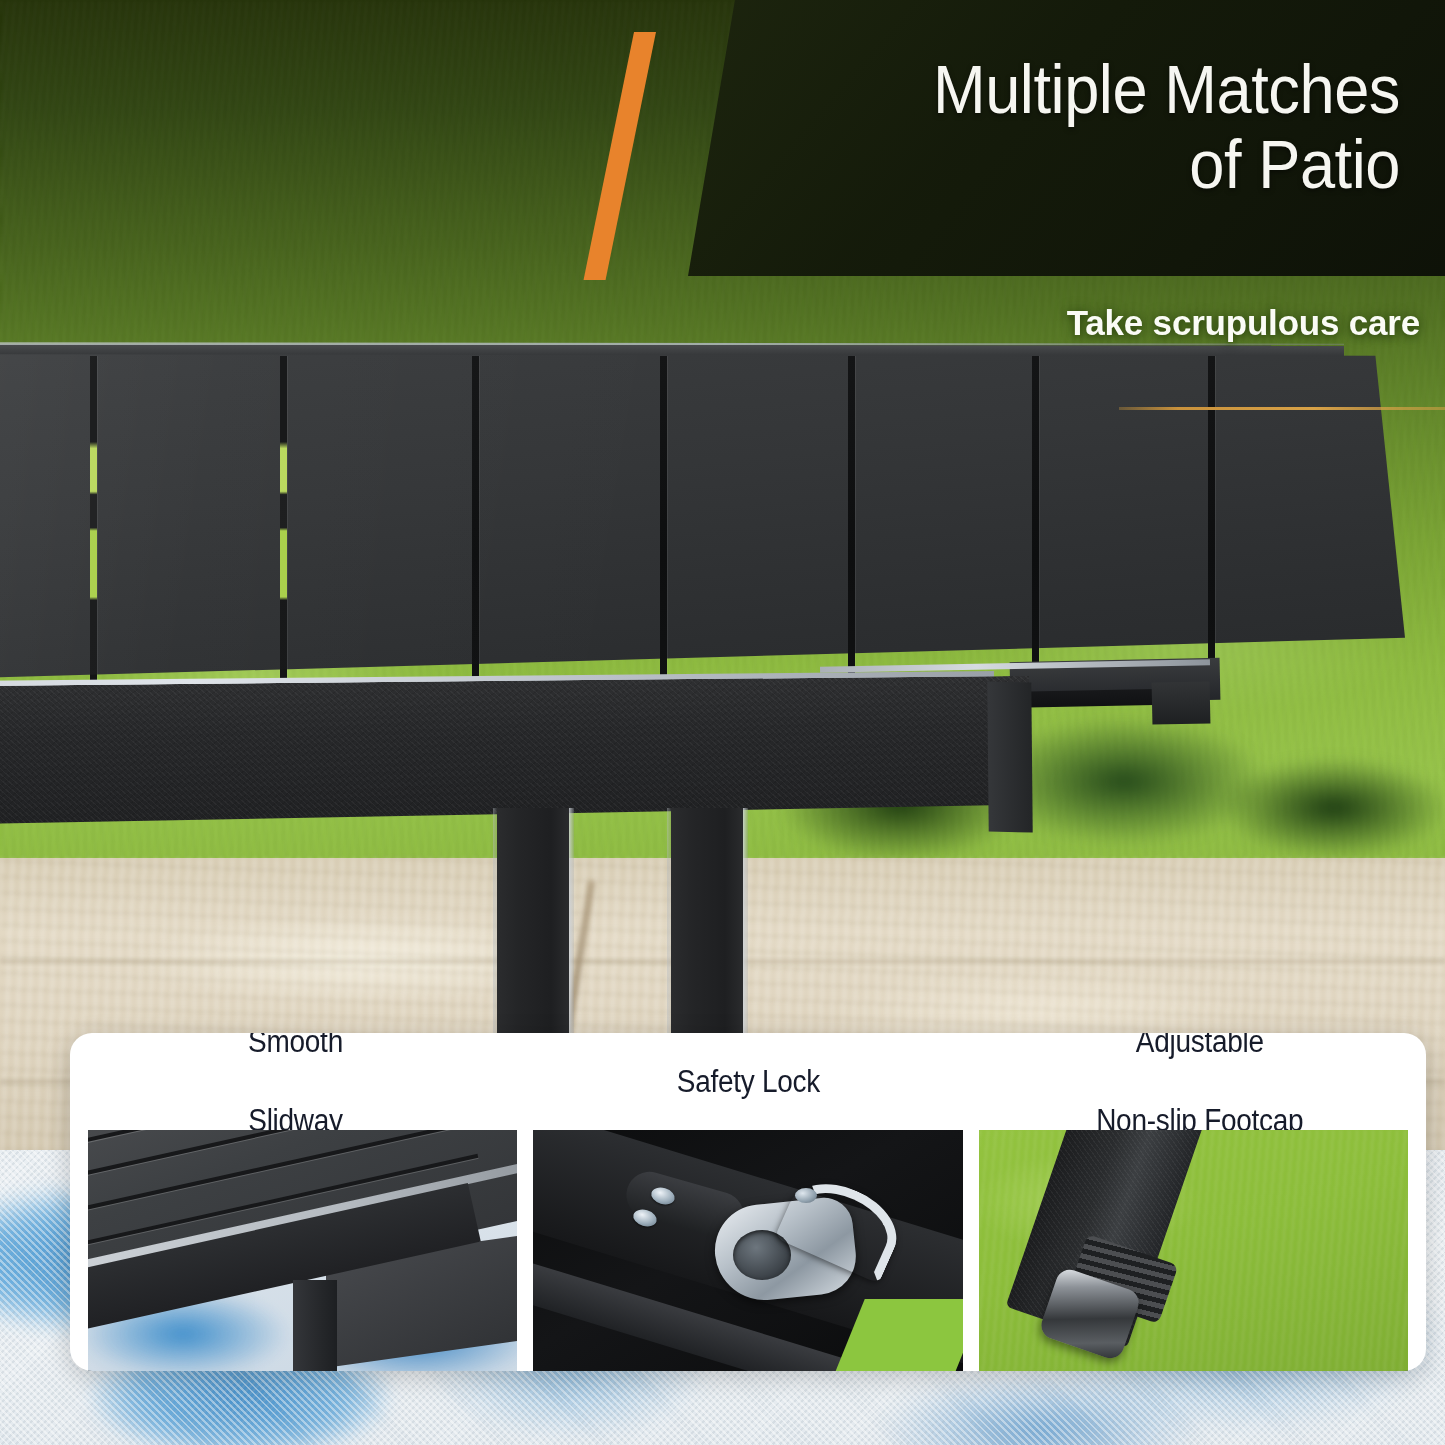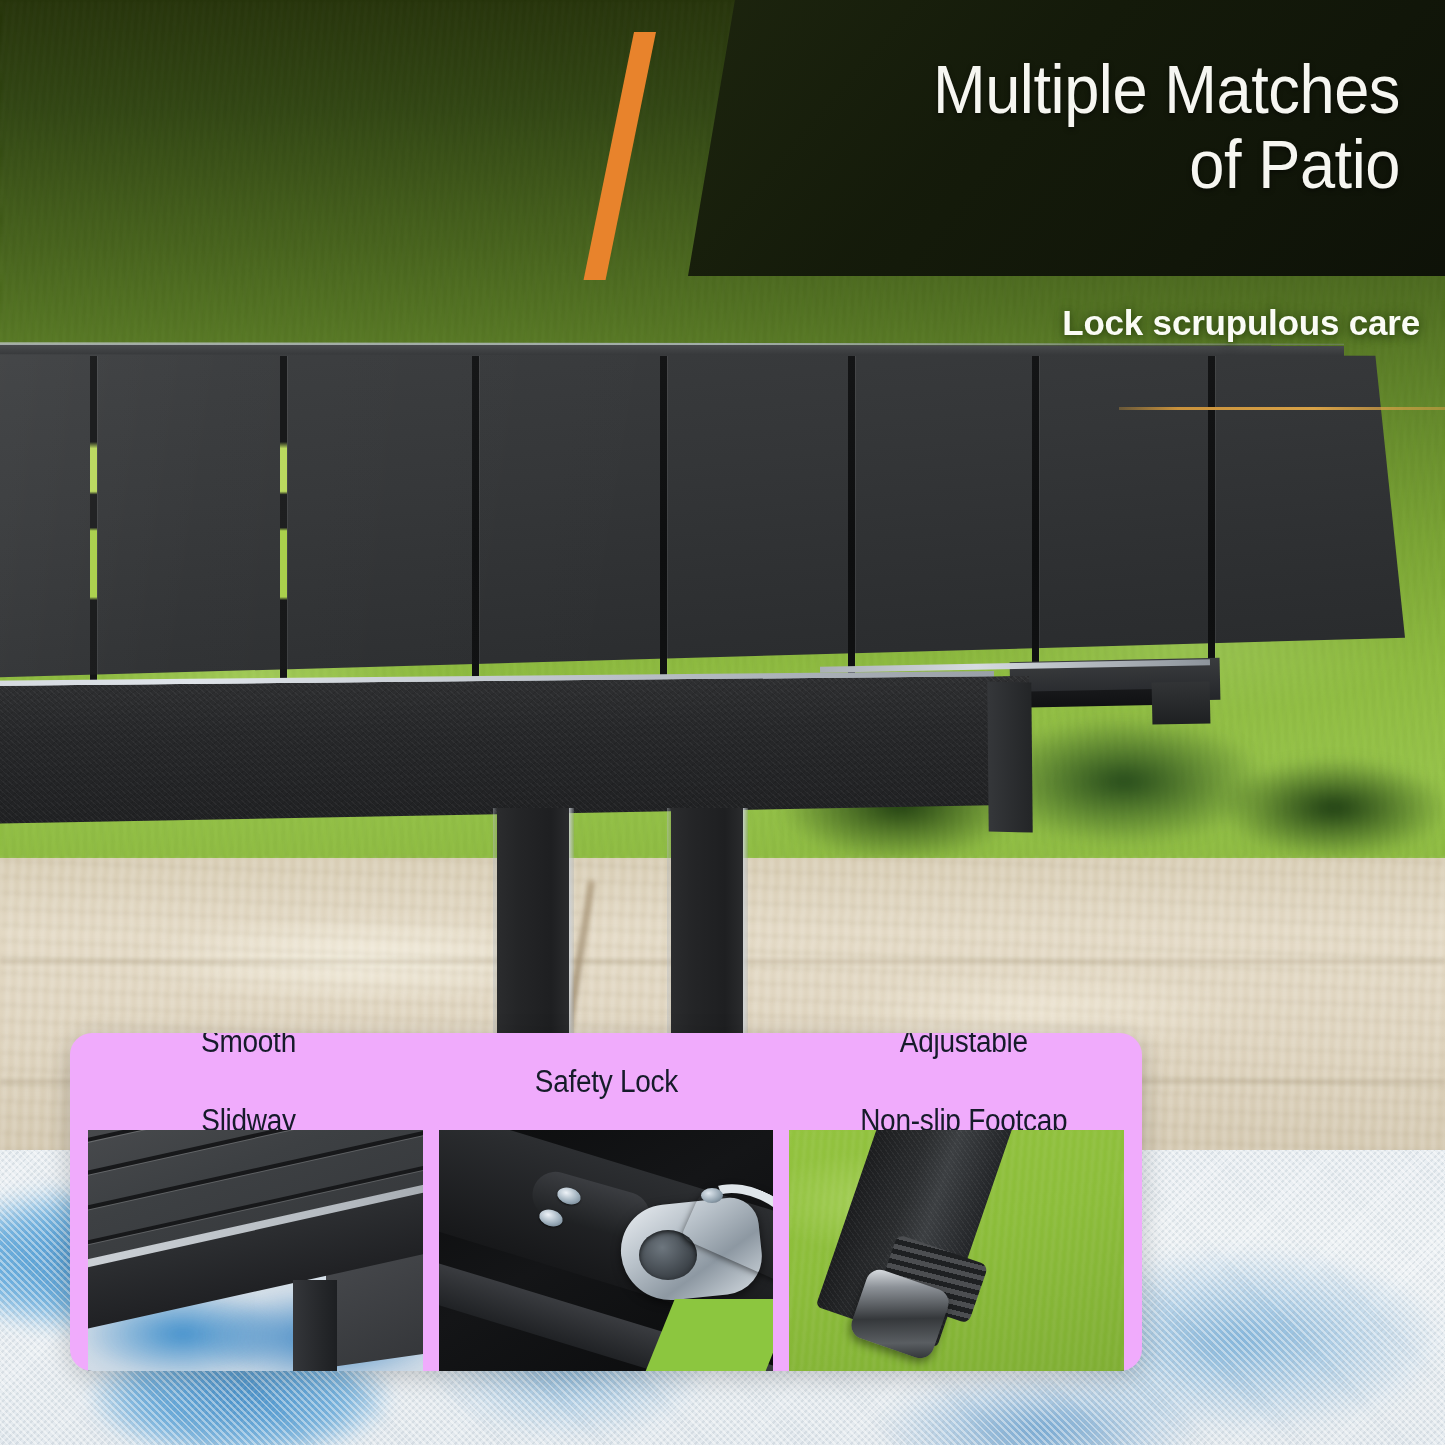--- a/index.html
+++ b/index.html
@@ -246,22 +246,22 @@
     text-shadow:0 2px 7px rgba(25,45,5,.55), 0 0 14px rgba(20,40,5,.35);
   }
   .divider{
     position:absolute;left:1119px;top:407px;width:326px;height:3px;
     background:linear-gradient(90deg, rgba(200,150,60,.35), #C9923C 18%, #D8A247 60%, rgba(210,160,70,.55));
     filter:blur(.4px);
   }
 
   
   .panel{
-    position:absolute;left:70px;top:1033px;width:1072px;height:338px;
-    background:#f0abfc;
+    position:absolute;left:70px;top:1033px;width:1356px;height:338px;
+    background:#ffffff;
     border-radius:22px;
     box-shadow:0 6px 26px rgba(0,0,0,.20);
     overflow:hidden;
   }
   .panel-heads{
     position:absolute;left:0;top:0;width:100%;height:97px;
     display:flex;
   }
   .head-cell{
     flex:1 1 0;
@@ -465,21 +465,21 @@
 
   <div class="stripe"></div>
   <div class="banner"></div>
 
   <div class="title">
     <div>Multiple Matches</div>
     <div>of Patio</div>
   </div>
 
   <div class="subtitle">
-    <div>Lock scrupulous care</div>
+    <div>Take scrupulous care</div>
   </div>
 
   <div class="divider"></div>
 
   <div class="panel">
 
     <div class="panel-heads">
       <div class="head-cell">
         <span>
           <span>Smooth</span><br>

